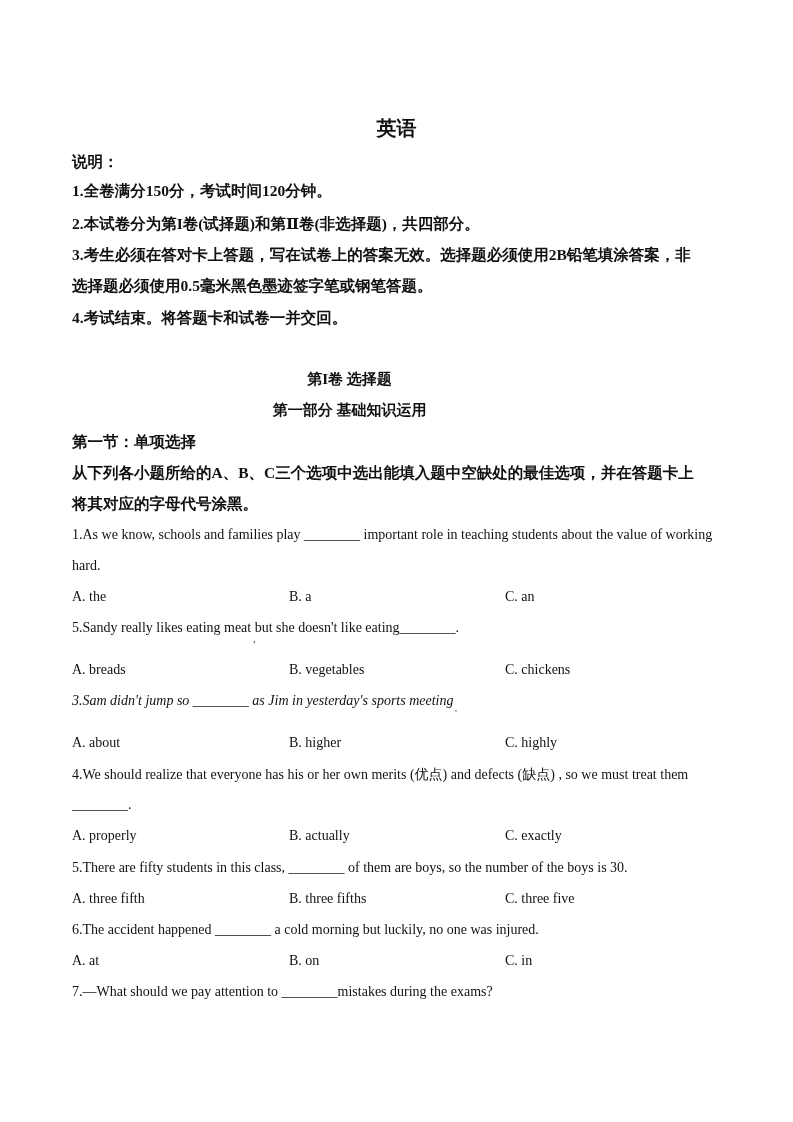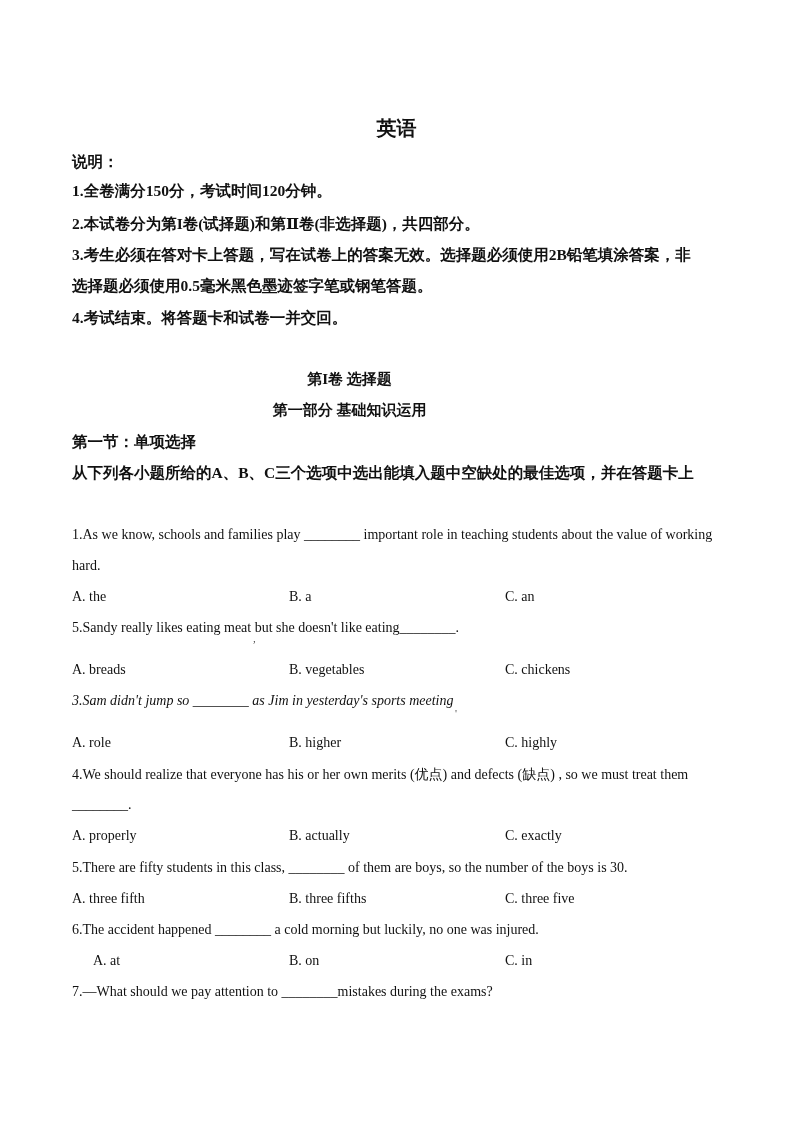--- a/index.html
+++ b/index.html
@@ -83,41 +83,42 @@
     <div class="bold-line" style="top:214px;">2.本试卷分为第I卷(试择题)和第Ⅱ卷(非选择题)，共四部分。</div>
     <div class="bold-line" style="top:245px;">3.考生必须在答对卡上答题，写在试卷上的答案无效。选择题必须使用2B铅笔填涂答案，非</div>
     <div class="bold-line" style="top:276px;">选择题必须使用0.5毫米黑色墨迹签字笔或钢笔答题。</div>
     <div class="bold-line" style="top:308px;">4.考试结束。将答题卡和试卷一并交回。</div>
   </div>
 
   <div class="center-bold" style="top:370px;">第I卷  选择题</div>
   <div class="center-bold" style="top:401px;">第一部分  基础知识运用</div>
   <div class="bold-line" style="top:432px;">第一节：单项选择</div>
   <div class="bold-line" style="top:463px;">从下列各小题所给的A、B、C三个选项中选出能填入题中空缺处的最佳选项，并在答题卡上</div>
+  <div class="bold-line" style="top:494px;">将其对应的字母代号涂黑。</div>
 
   <div>
     <div class="q-line" style="top:527px;">1.As we know, schools and families play ________ important role in teaching students about the value of working</div>
     <div class="q-line" style="top:558px;">hard.</div>
     <div class="opt a" style="top:589px;">A. the</div>
     <div class="opt b" style="top:589px;">B. a</div>
     <div class="opt c" style="top:589px;">C. an</div>
   </div>
 
   <div>
     <div class="q-line" style="top:620px;">5.Sandy really likes eating meat   but she doesn't like eating________.</div>
     <div class="mark" style="left:253px; top:632px;">,</div>
     <div class="opt a" style="top:662px;">A. breads</div>
     <div class="opt b" style="top:662px;">B. vegetables</div>
     <div class="opt c" style="top:662px;">C. chickens</div>
   </div>
 
   <div>
     <div class="q-line" style="top:693px;font-style:italic;">3.Sam didn't jump so ________ as Jim in yesterday's sports meeting</div>
     <div class="mark" style="left:455px; top:707px;">'</div>
-    <div class="opt a" style="top:735px;">A. role</div>
+    <div class="opt a" style="top:735px;">A. about</div>
     <div class="opt b" style="top:735px;">B. higher</div>
     <div class="opt c" style="top:735px;">C. highly</div>
   </div>
 
   <div>
     <div class="q-line" style="top:766px;">4.We should realize that everyone has his or her own merits (优点) and defects (缺点) , so we must treat them</div>
     <div class="q-line" style="top:797px;text-align:right;">________.</div>
     <div class="opt a" style="top:828px;">A. properly</div>
     <div class="opt b" style="top:828px;">B. actually</div>
     <div class="opt c" style="top:828px;">C. exactly</div>
@@ -125,21 +126,21 @@
 
   <div>
     <div class="q-line" style="top:860px;">5.There are fifty students in this class, ________ of them are boys, so the number of the boys is 30.</div>
     <div class="opt a" style="top:891px;">A. three fifth</div>
     <div class="opt b" style="top:891px;">B. three fifths</div>
     <div class="opt c" style="top:891px;">C. three five</div>
   </div>
 
   <div>
     <div class="q-line" style="top:922px;">6.The accident happened ________ a cold morning but luckily, no one was injured.</div>
-    <div class="opt a" style="top:953px;margin-left:21px;">A. at</div>
+    <div class="opt a" style="top:953px;">A. at</div>
     <div class="opt b" style="top:953px;">B. on</div>
     <div class="opt c" style="top:953px;">C. in</div>
   </div>
 
   <div>
     <div class="q-line" style="top:984px;">7.—What should we pay attention to ________mistakes during the exams?</div>
   </div>
 
 </div>
 

